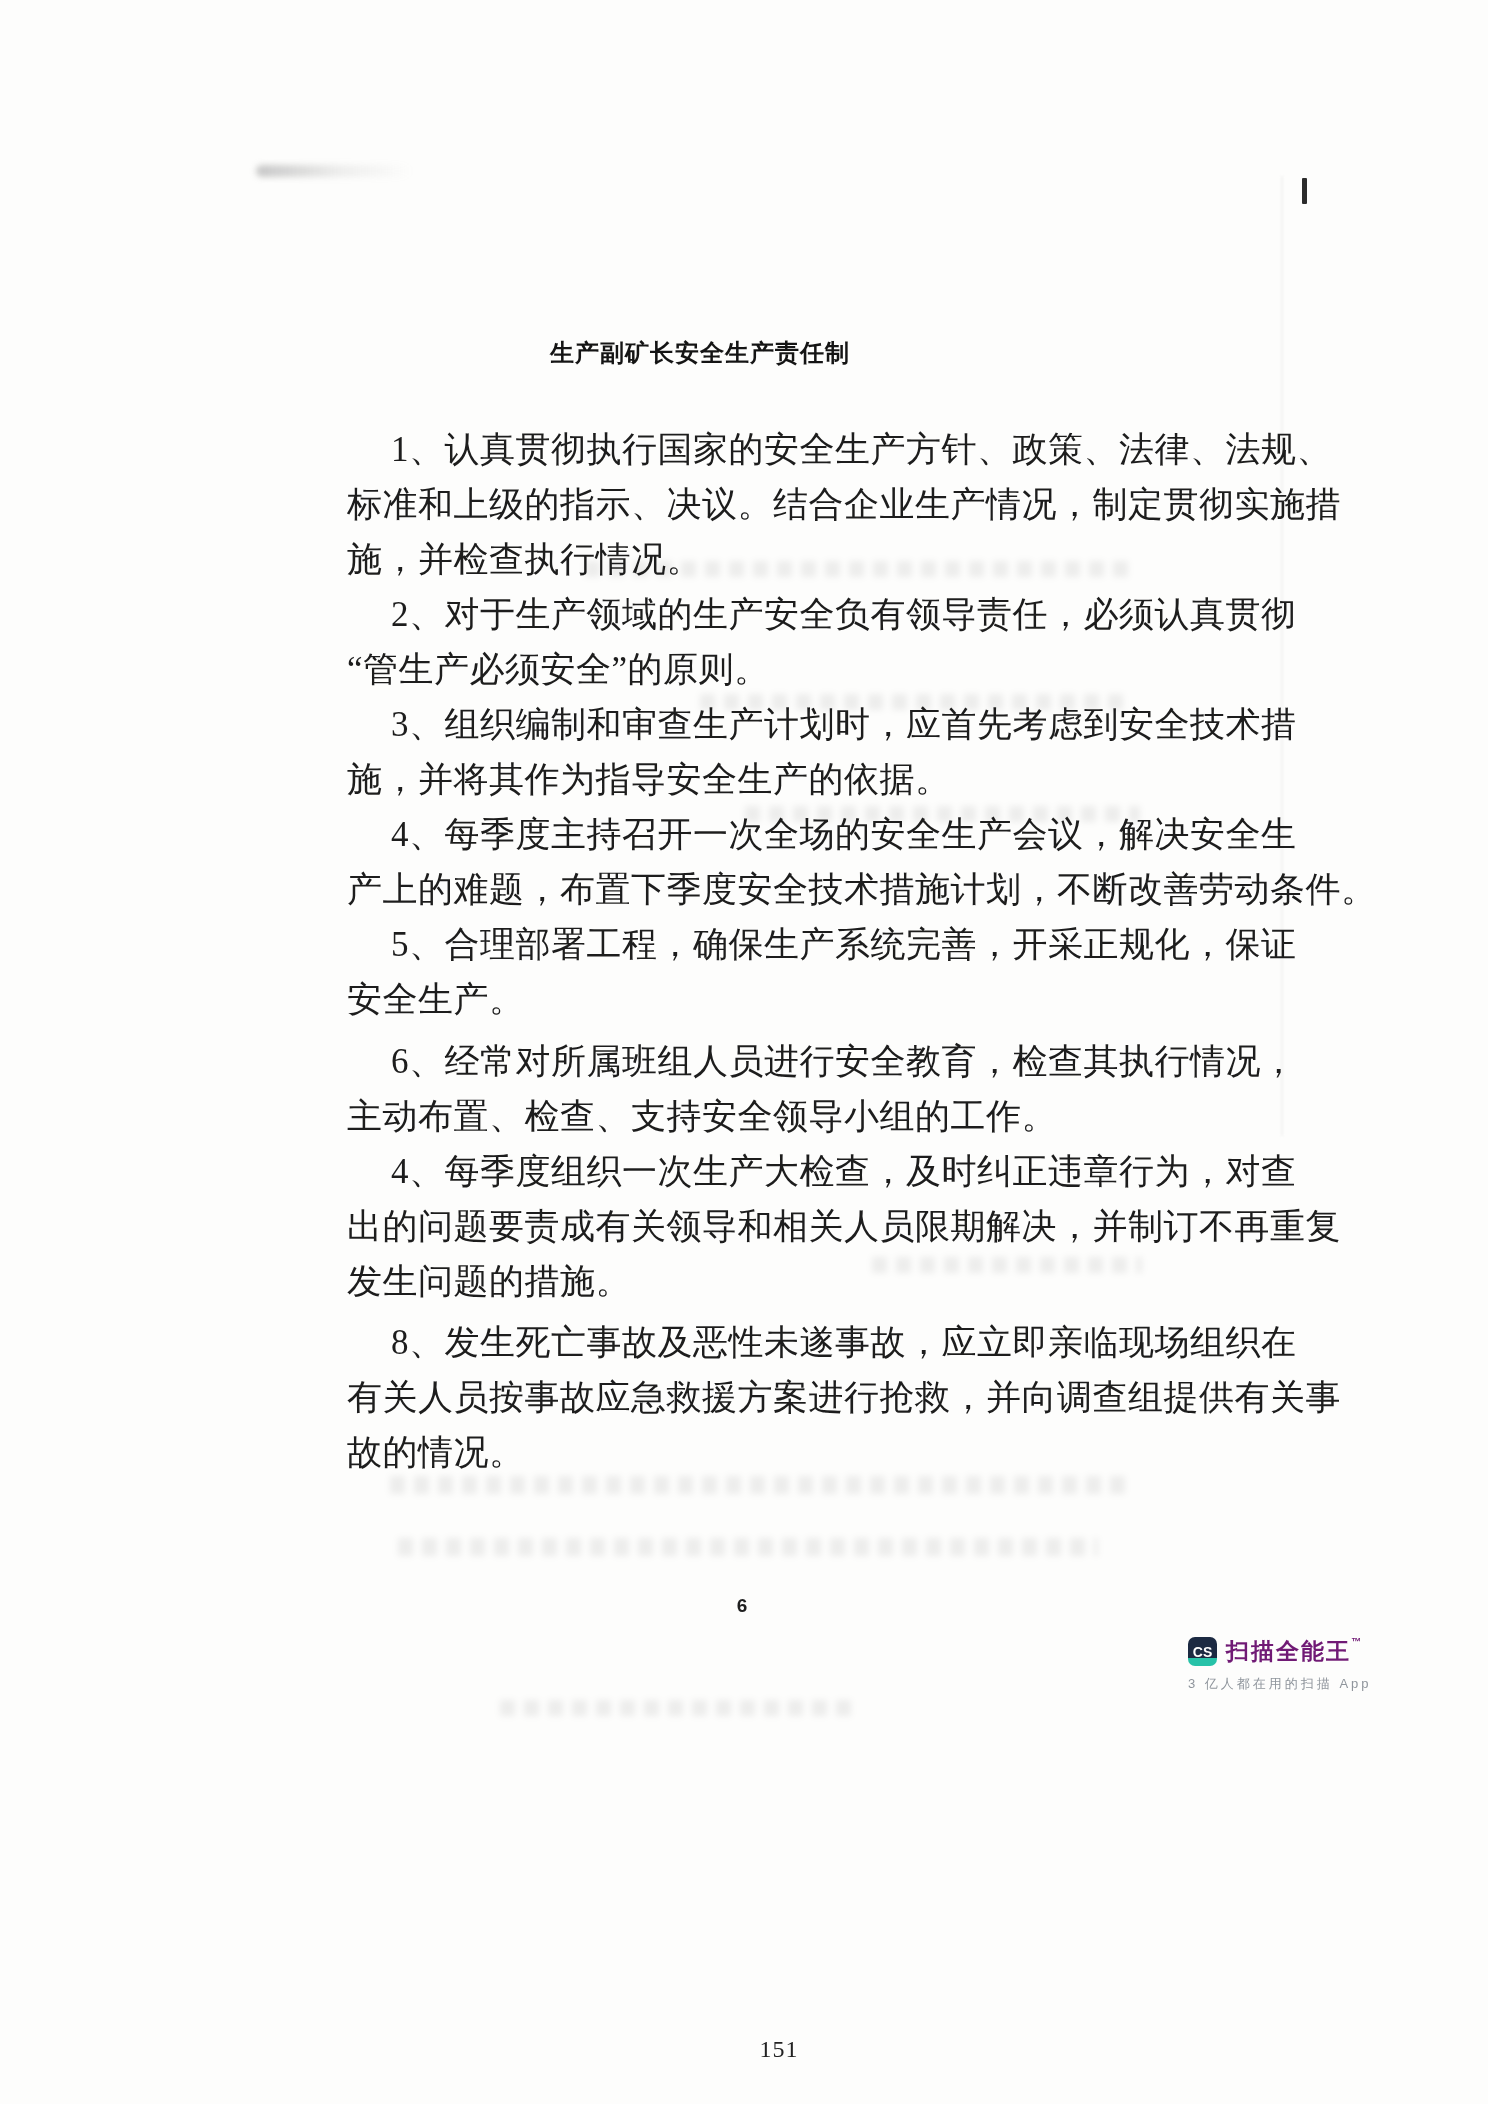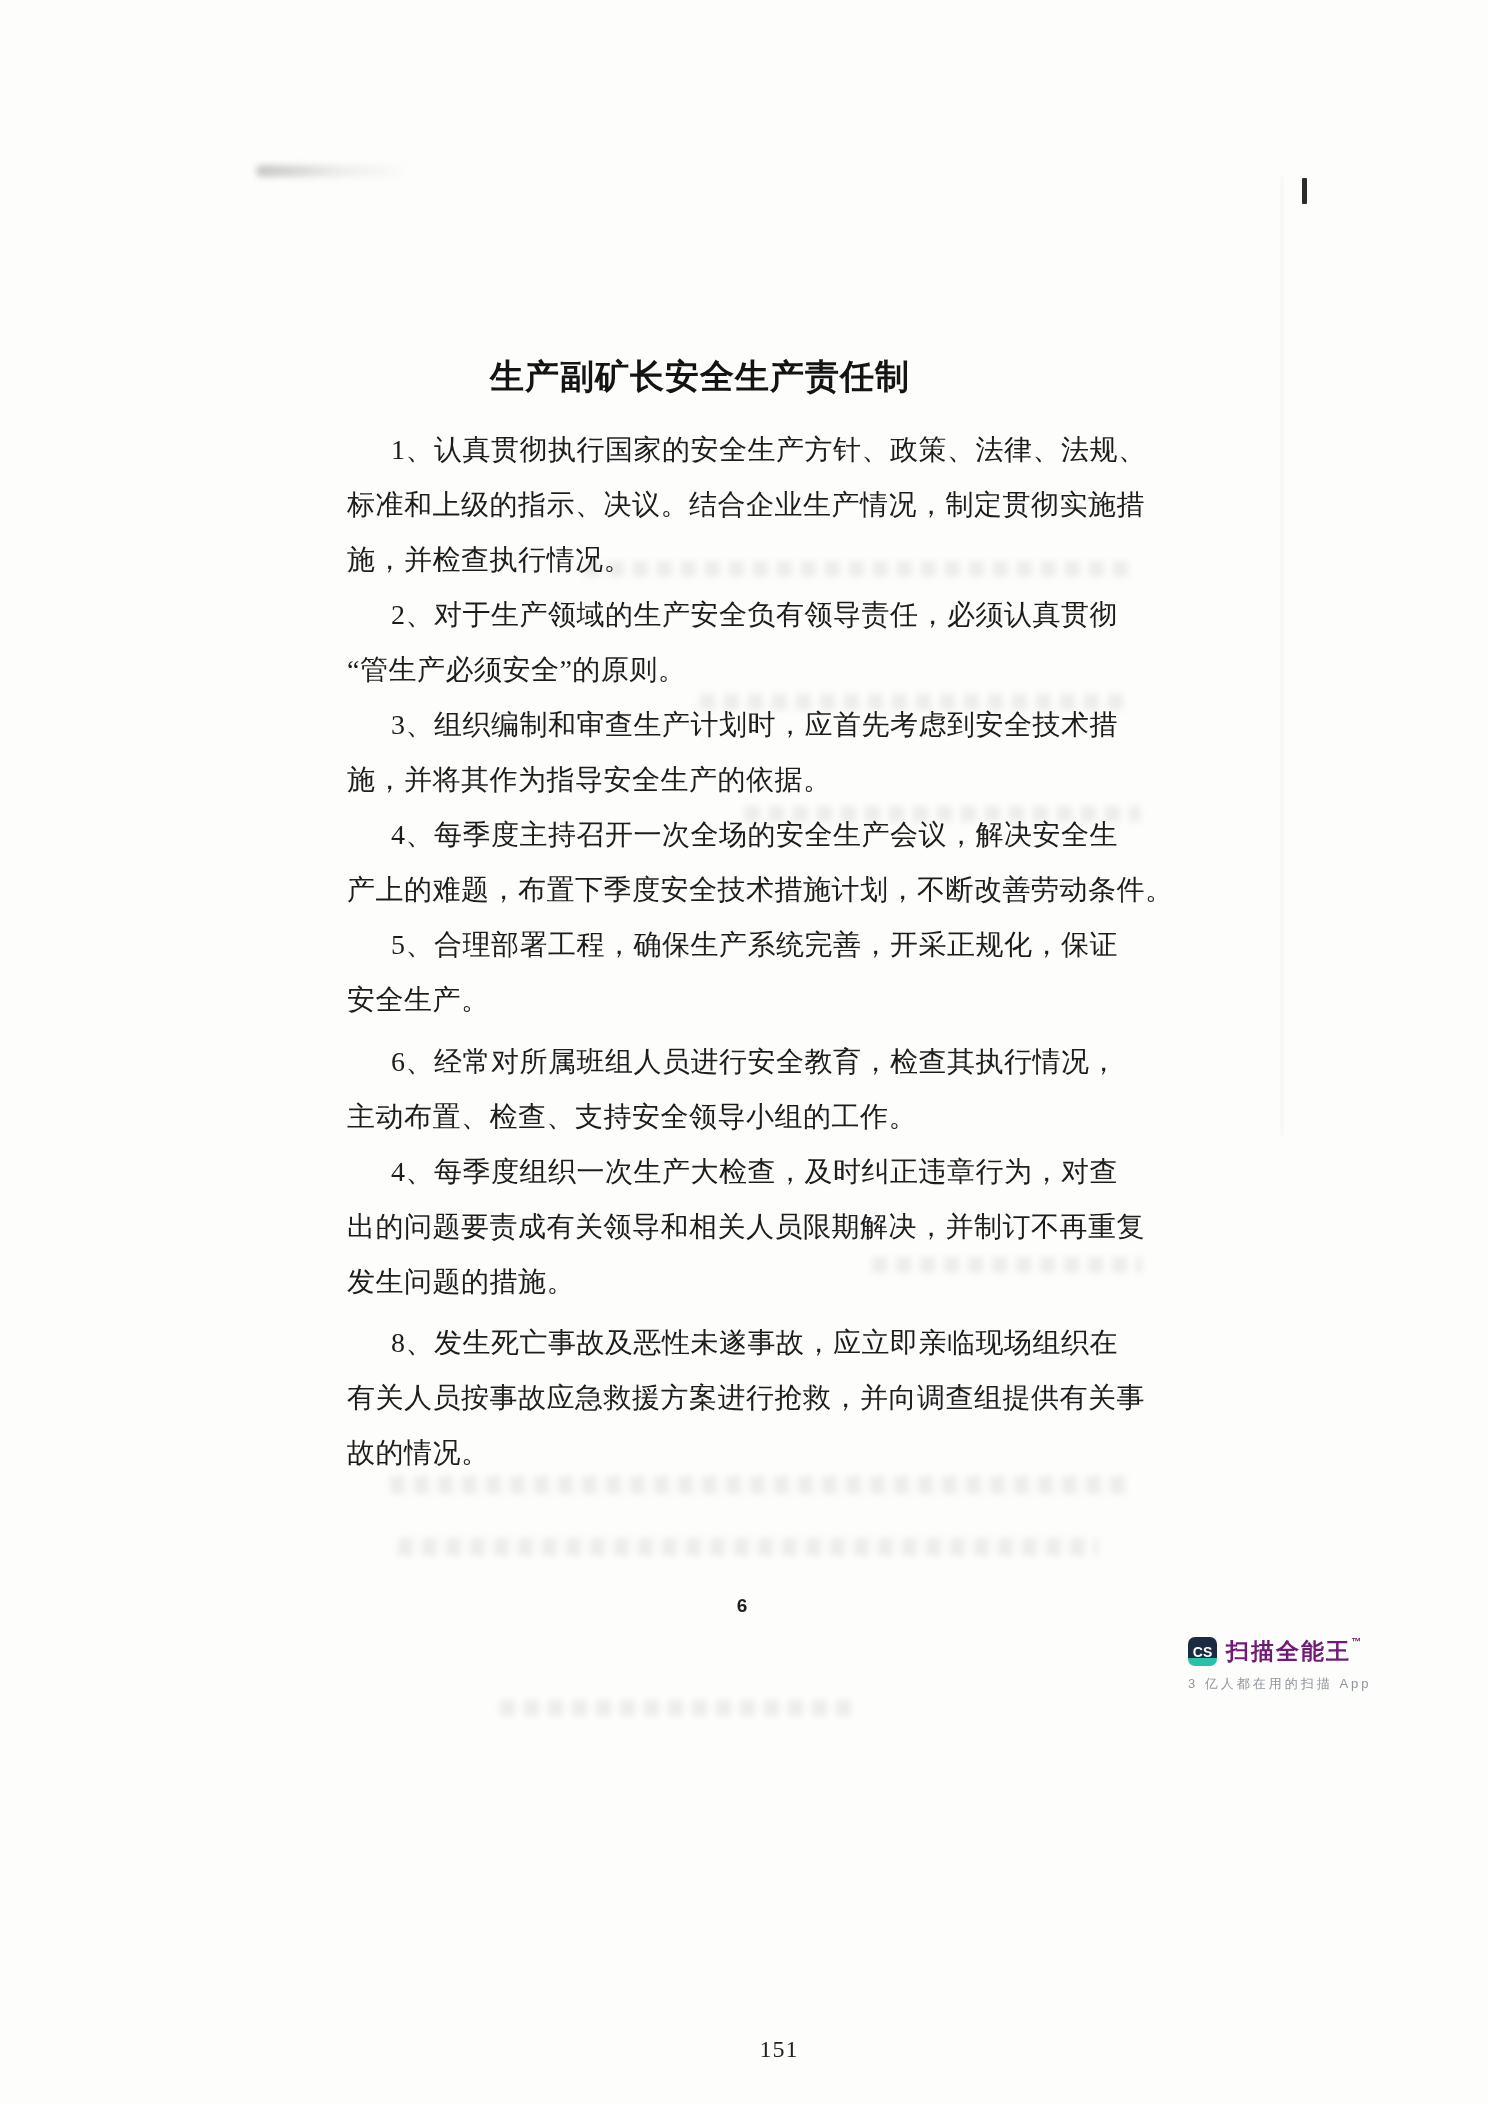--- a/index.html
+++ b/index.html
@@ -4,28 +4,28 @@
 <style>
   html,body{margin:0;padding:0;background:#ffffff;}
   body{width:1488px;height:2104px;position:relative;}
   .page{
     position:absolute;left:0;top:0;width:1488px;height:2104px;
     background:#fdfdfc;overflow:hidden;
     font-family:"Liberation Serif", serif;
   }
   
   .doc-title{
-    position:absolute;left:347px;top:354px;width:800px;margin:0;
+    position:absolute;left:347px;top:337px;width:800px;margin:0;
     text-align:center;transform:translateX(-47px);
-    font-size:34px;font-weight:bold;color:#141414;
+    font-size:24px;font-weight:bold;color:#141414;
     white-space:nowrap;letter-spacing:1px;
   }
   .content{
     position:absolute;left:347px;top:422px;width:800px;
-    font-size:28px;color:#1d1d1d;
+    font-size:35px;color:#1d1d1d;
   }
   .para{margin:0;}
   .para:nth-child(6){margin-top:7px;}
   .para:nth-child(8){margin-top:6px;}
   .line{height:55px;line-height:55px;white-space:nowrap;letter-spacing:0.5px;}
   .line.first{text-indent:44px;}
   .inner-num{
     position:absolute;left:700px;top:1595px;width:84px;text-align:center;
     font-family:"Liberation Sans", sans-serif;
     font-size:19px;font-weight:bold;color:#1f1f1f;

